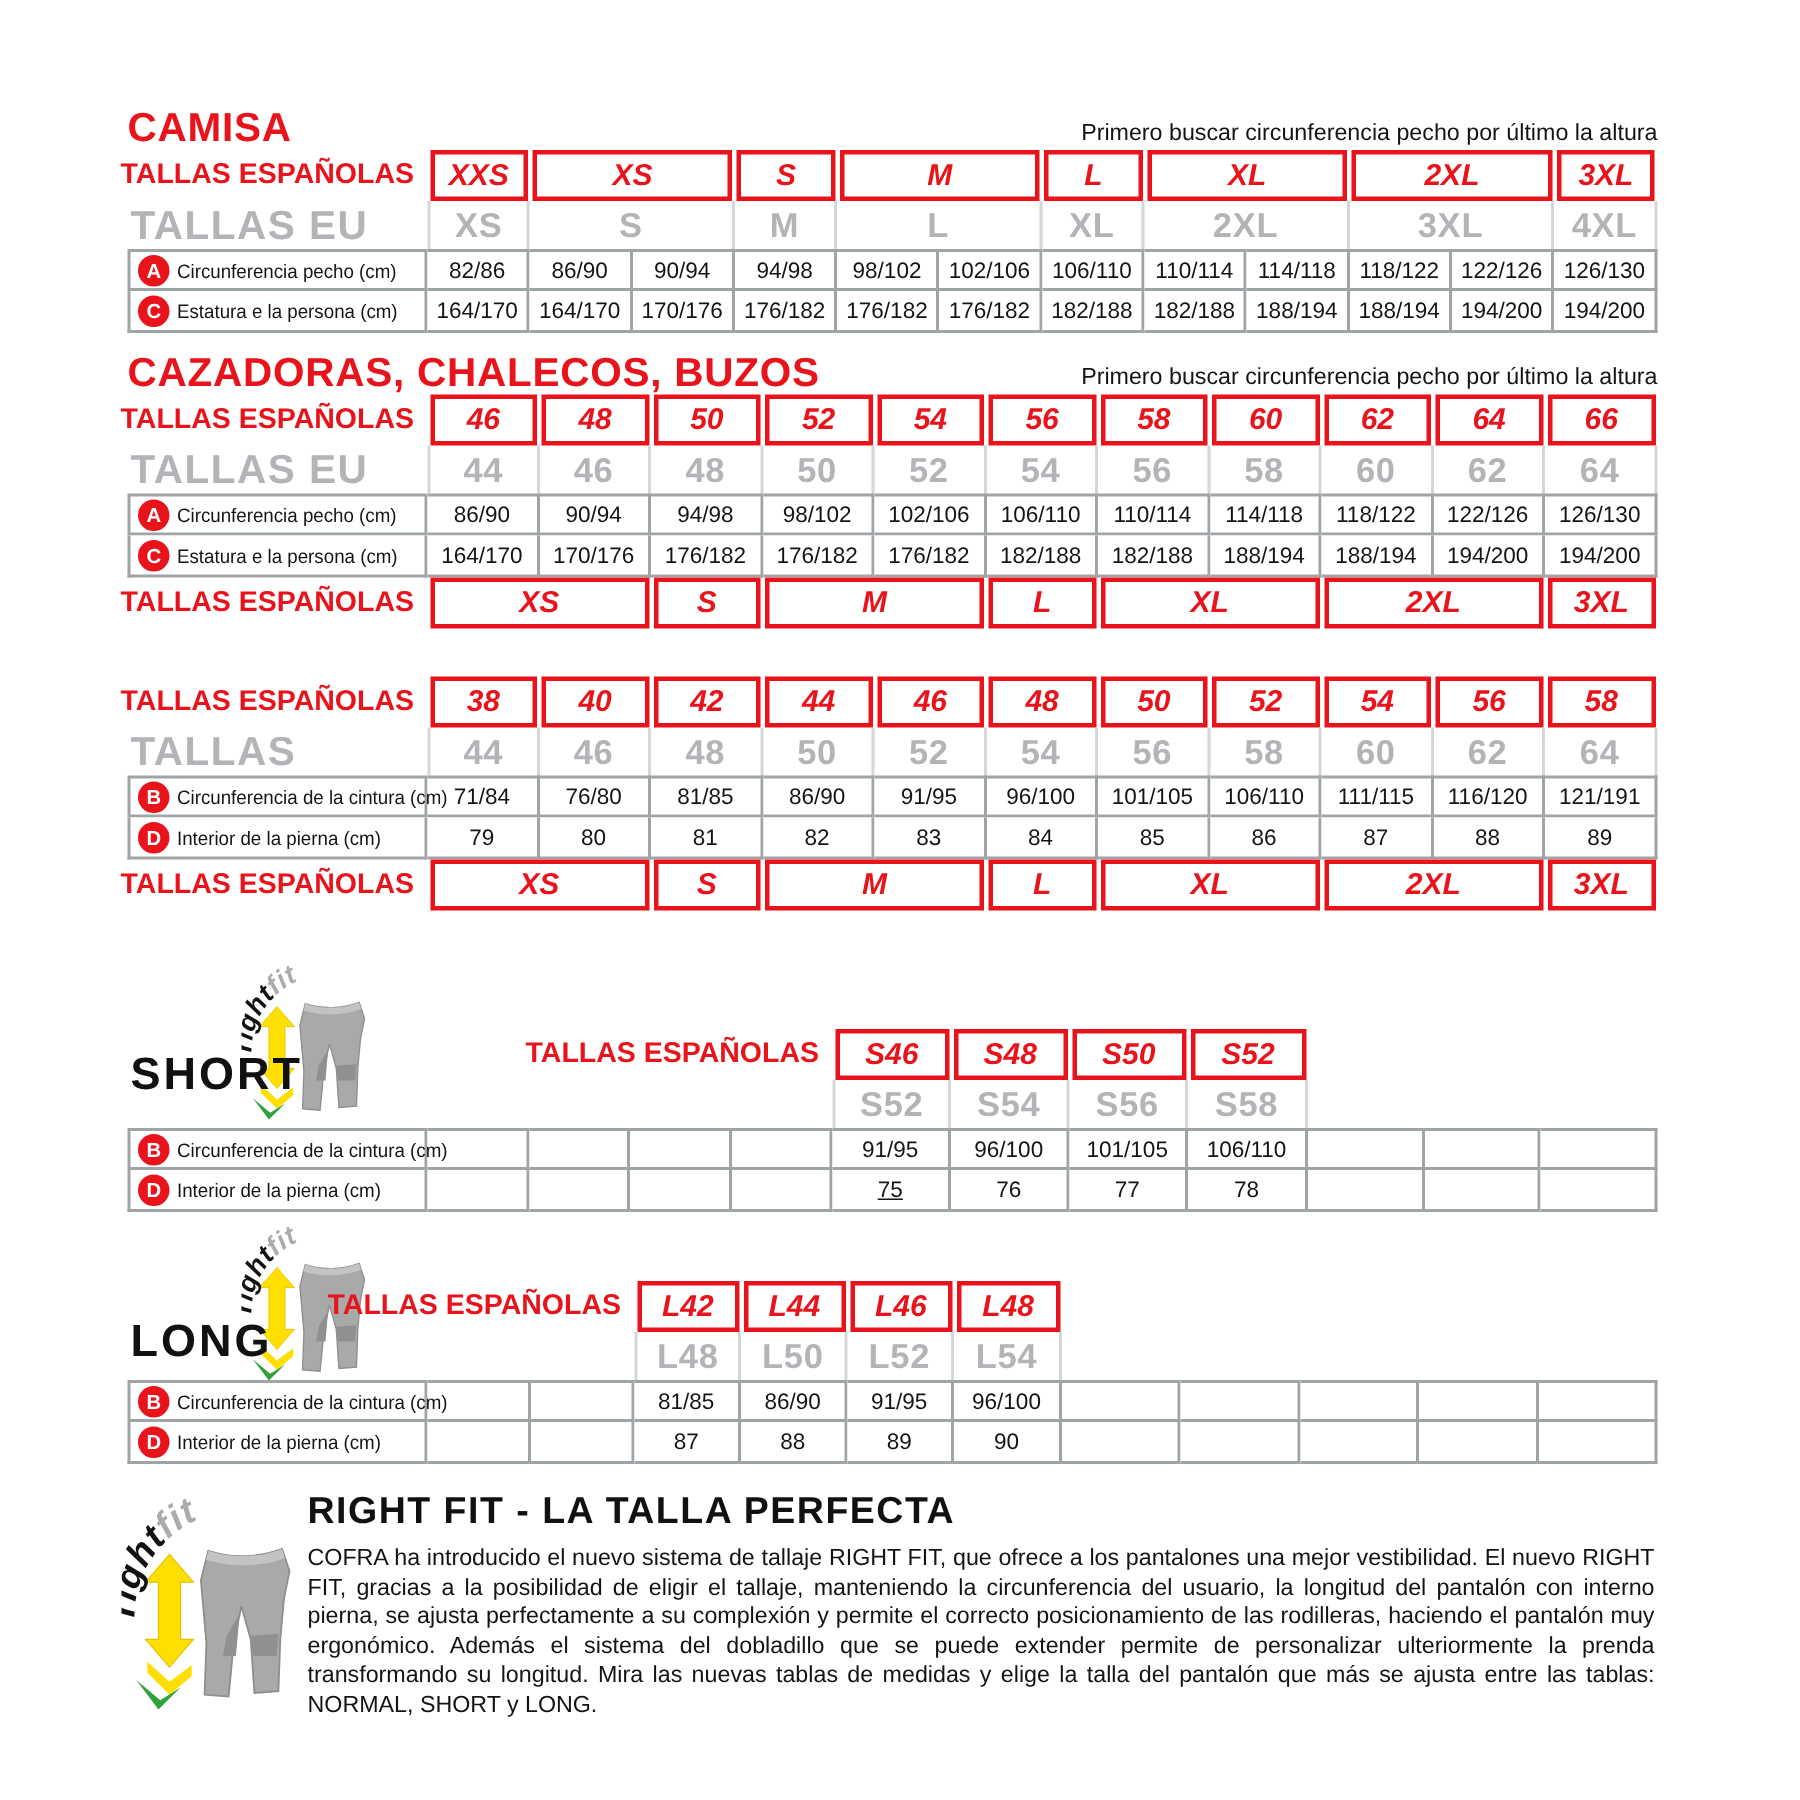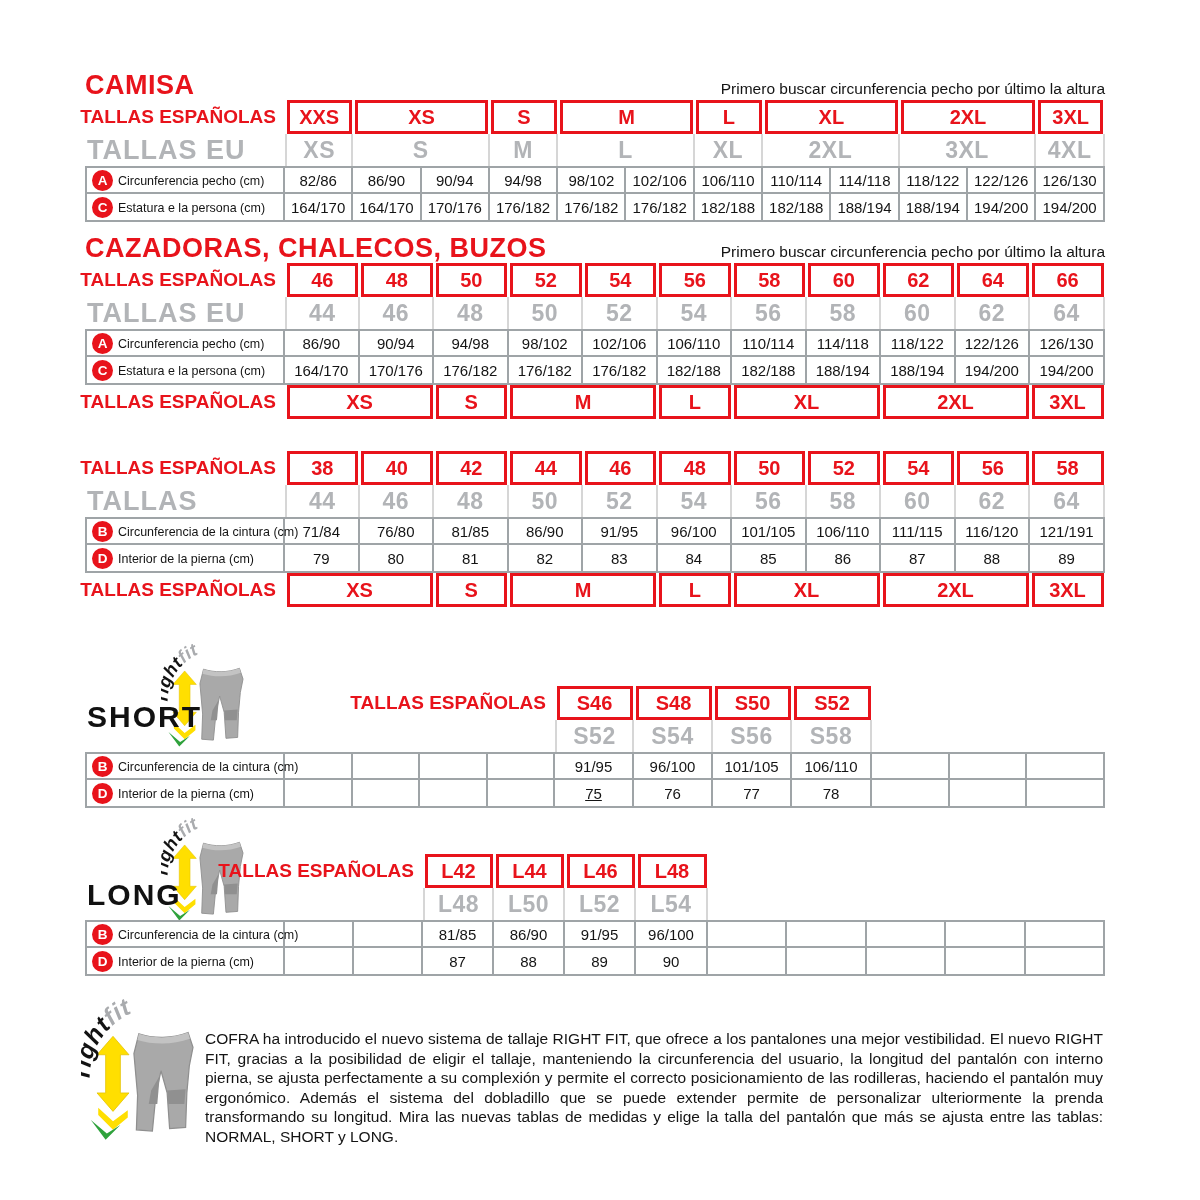--- a/index.html
+++ b/index.html
@@ -32,21 +32,21 @@
   .lab.gray{justify-content:flex-start;color:#b2b4b7;font-weight:bold;font-size:27px;letter-spacing:1px;padding-left:2px;white-space:nowrap;}
   .lab.data{justify-content:flex-start;border:2px solid #9fa4a7;background:#fff;padding-left:5px;gap:5px;}
   .lab-text{font-size:13px;white-space:nowrap;transform:scaleX(0.96);transform-origin:left center;color:#141414;}
 
   .badge{width:21px;height:21px;border-radius:50%;background:#e8131b;color:#fff;
     font-weight:bold;font-size:13.5px;display:flex;align-items:center;justify-content:center;flex:none;}
 
   
   .es-c{padding:0;}
   .es-box{display:flex;align-items:center;justify-content:center;width:100%;height:100%;
-    border:3px solid #e8131b;color:#e8131b;font-weight:bold;font-size:20px;margin:0 1.5px;box-sizing:border-box;background:#fff;}
+    border:3px solid #e8131b;color:#e8131b;font-weight:bold;font-size:20px;margin:0 1.5px;box-sizing:border-box;background:#fff;font-style:italic;}
 
   
   .gray-c{color:#b2b4b7;font-weight:bold;font-size:23px;letter-spacing:.5px;border-right:2px solid #d6d6d6;}
   .gray-c.first{border-left:2px solid #d6d6d6;}
   .gray-c.blank, .es-c.blank{border:none;}
 
   
   .data-c{border:2px solid #9fa4a7;border-left:none;font-size:15px;color:#141414;background:#fff;}
 
   .side-label{position:absolute;left:2px;font-weight:bold;font-size:30px;letter-spacing:2px;color:#111;}
@@ -549,14 +549,15 @@
           <path fill="#909090" d="M26,48 L41,47 L40,59 L27,59 Z"></path>
           <path fill="#909090" d="M13,48 L20,36 L18,59 L11,59 Z"></path>
         </g>
         <g>
           <polygon fill="#ffdf00" stroke="#e2c100" stroke-width="0.6" points="26,30 39,45 32,45 32,76 39,76 26,91 13,76 20,76 20,45 13,45"></polygon>
           <polygon fill="#ffdf00" points="14,88 26,99 38,90 38,96 26,106 14,94"></polygon>
           <polygon fill="#2fa23c" points="8,98 21,109 32,102 20,114"></polygon>
         </g>
         <text font-family="'Liberation Sans',sans-serif" font-size="20" font-weight="bold" font-style="italic" fill="#121212" letter-spacing="0.5"><textPath href="#arc3" startOffset="0">right<tspan fill="#a9abae">fit</tspan></textPath></text>
       </svg></div>
+  <div class="rf-heading">RIGHT FIT - LA TALLA PERFECTA</div>
   <div class="rf-par">COFRA ha introducido el nuevo sistema de tallaje RIGHT FIT, que ofrece a los pantalones una mejor vestibilidad. El nuevo RIGHT FIT, gracias a la posibilidad de eligir el tallaje, manteniendo la circunferencia del usuario, la longitud del pantalón con interno pierna, se ajusta perfectamente a su complexión y permite el correcto posicionamiento de las rodilleras, haciendo el pantalón muy ergonómico. Además el sistema del dobladillo que se puede extender permite de personalizar ulteriormente la prenda transformando su longitud. Mira las nuevas tablas de medidas y elige la talla del pantalón que más se ajusta entre las tablas: NORMAL, SHORT y LONG.</div>
 </div>
 
 </body></html>

